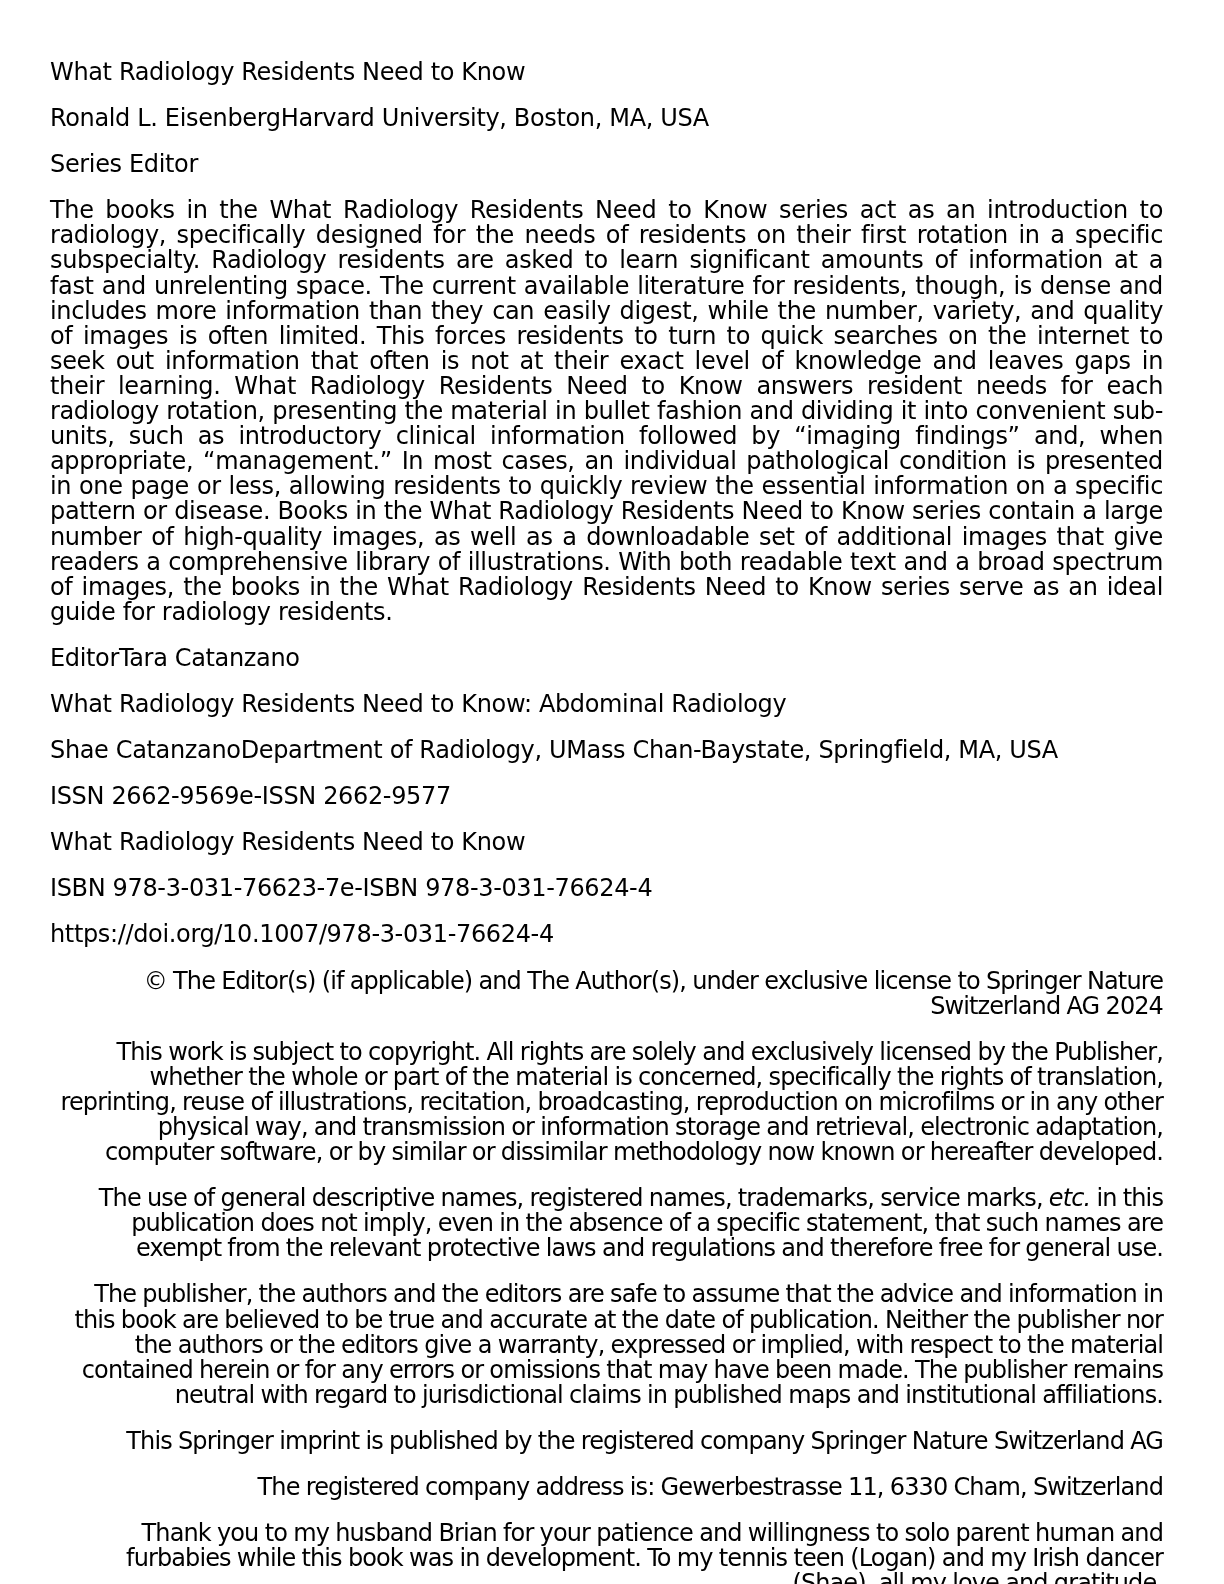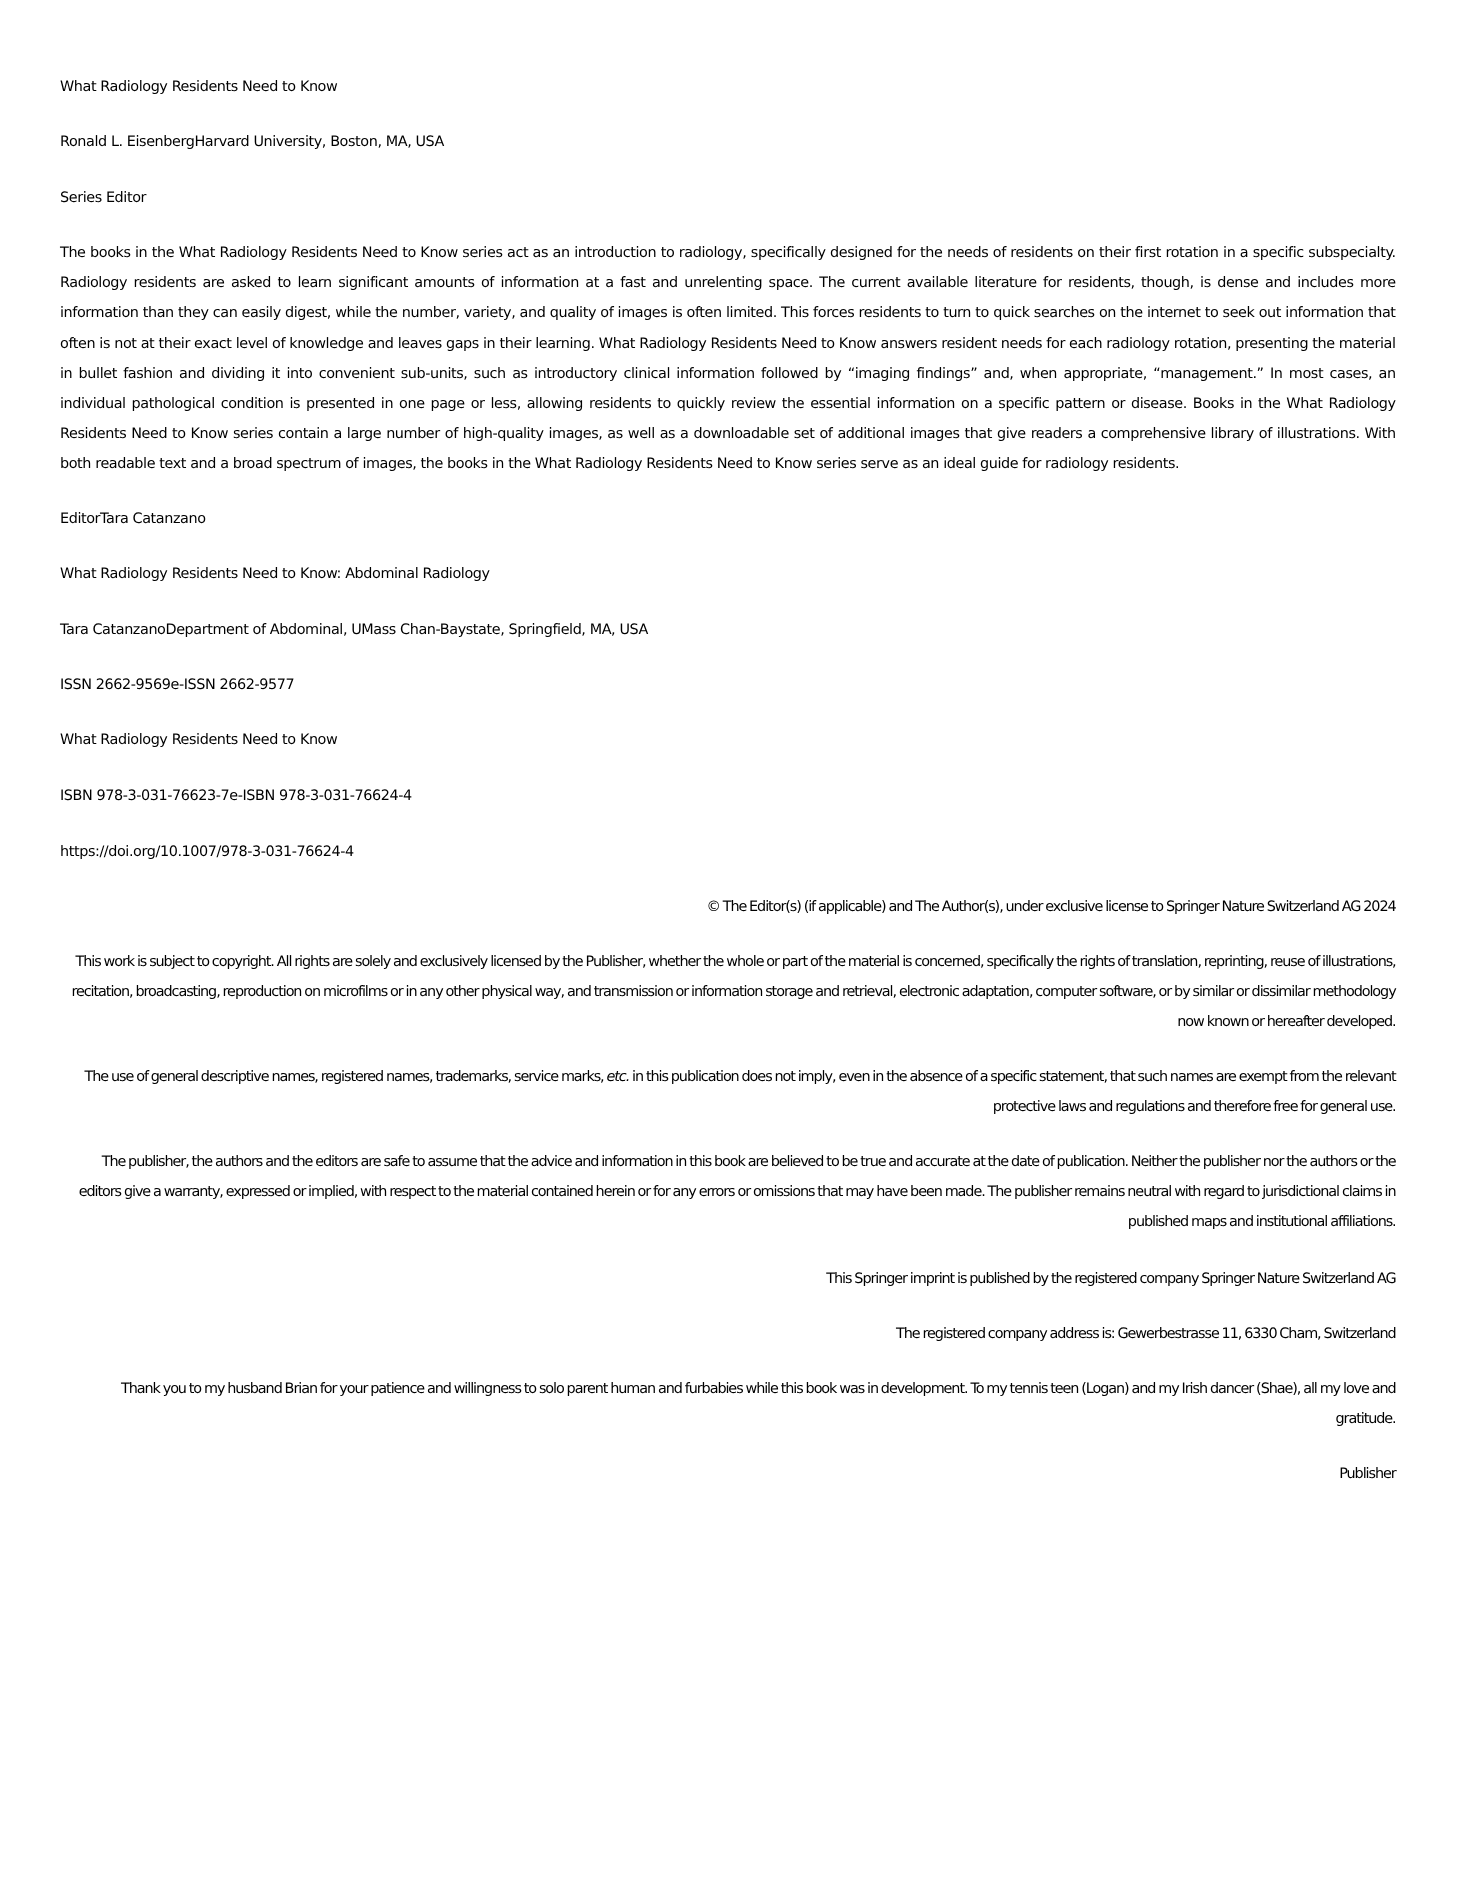--- a/index.html
+++ b/index.html
@@ -16,21 +16,21 @@
       font-family: "DejaVu Sans", "Liberation Sans", sans-serif;
     }
     .page {
       position: absolute;
       left: 50px;
       top: 60px;
       width: 1113px;
     }
     .p {
       margin: 0 0 21px 0;
-      font-size: 12px;
+      font-size: 24px;
       line-height: 25.1px;
       letter-spacing: -0.35px;
     }
     .p.justify {
       text-align: justify;
     }
     .p em {
       margin-top: 46px;
     }
     .p.cond {
@@ -42,21 +42,21 @@
 </head>
 <body>
 
 <div class="page">
   <p class="p">What Radiology Residents Need to Know</p>
   <p class="p">Ronald L. EisenbergHarvard University, Boston, MA, USA</p>
   <p class="p">Series Editor</p>
   <p class="p justify">The books in the What Radiology Residents Need to Know series act as an introduction to radiology, specifically designed for the needs of residents on their first rotation in a specific subspecialty. Radiology residents are asked to learn significant amounts of information at a fast and unrelenting space. The current available literature for residents, though, is dense and includes more information than they can easily digest, while the number, variety, and quality of images is often limited. This forces residents to turn to quick searches on the internet to seek out information that often is not at their exact level of knowledge and leaves gaps in their learning. What Radiology Residents Need to Know answers resident needs for each radiology rotation, presenting the material in bullet fashion and dividing it into convenient sub-units, such as introductory clinical information followed by “imaging findings” and, when appropriate, “management.” In most cases, an individual pathological condition is presented in one page or less, allowing residents to quickly review the essential information on a specific pattern or disease. Books in the What Radiology Residents Need to Know series contain a large number of high-quality images, as well as a downloadable set of additional images that give readers a comprehensive library of illustrations. With both readable text and a broad spectrum of images, the books in the What Radiology Residents Need to Know series serve as an ideal guide for radiology residents.</p>
   <p class="p">EditorTara Catanzano</p>
   <p class="p">What Radiology Residents Need to Know: Abdominal Radiology</p>
-  <p class="p">Tara CatanzanoDepartment of Abdominal, UMass Chan-Baystate, Springfield, MA, USA</p>
+  <p class="p">Shae CatanzanoDepartment of Radiology, UMass Chan-Baystate, Springfield, MA, USA</p>
   <p class="p">ISSN 2662-9569e-ISSN 2662-9577</p>
   <p class="p">What Radiology Residents Need to Know</p>
   <p class="p">ISBN 978-3-031-76623-7e-ISBN 978-3-031-76624-4</p>
   <p class="p">https://doi.org/10.1007/978-3-031-76624-4</p>
   <p class="p cond">© The Editor(s) (if applicable) and The Author(s), under exclusive license to Springer Nature Switzerland AG 2024</p>
   <p class="p justify cond">This work is subject to copyright. All rights are solely and exclusively licensed by the Publisher, whether the whole or part of the material is concerned, specifically the rights of translation, reprinting, reuse of illustrations, recitation, broadcasting, reproduction on microfilms or in any other physical way, and transmission or information storage and retrieval, electronic adaptation, computer software, or by similar or dissimilar methodology now known or hereafter developed.</p>
   <p class="p justify cond"><span>The use of general descriptive names, registered names, trademarks, service marks, </span><em>etc.</em><span> in this publication does not imply, even in the absence of a specific statement, that such names are exempt from the relevant protective laws and regulations and therefore free for general use.</span></p>
   <p class="p justify cond">The publisher, the authors and the editors are safe to assume that the advice and information in this book are believed to be true and accurate at the date of publication. Neither the publisher nor the authors or the editors give a warranty, expressed or implied, with respect to the material contained herein or for any errors or omissions that may have been made. The publisher remains neutral with regard to jurisdictional claims in published maps and institutional affiliations.</p>
   <p class="p cond">This Springer imprint is published by the registered company Springer Nature Switzerland AG</p>
   <p class="p cond">The registered company address is: Gewerbestrasse 11, 6330 Cham, Switzerland</p>

